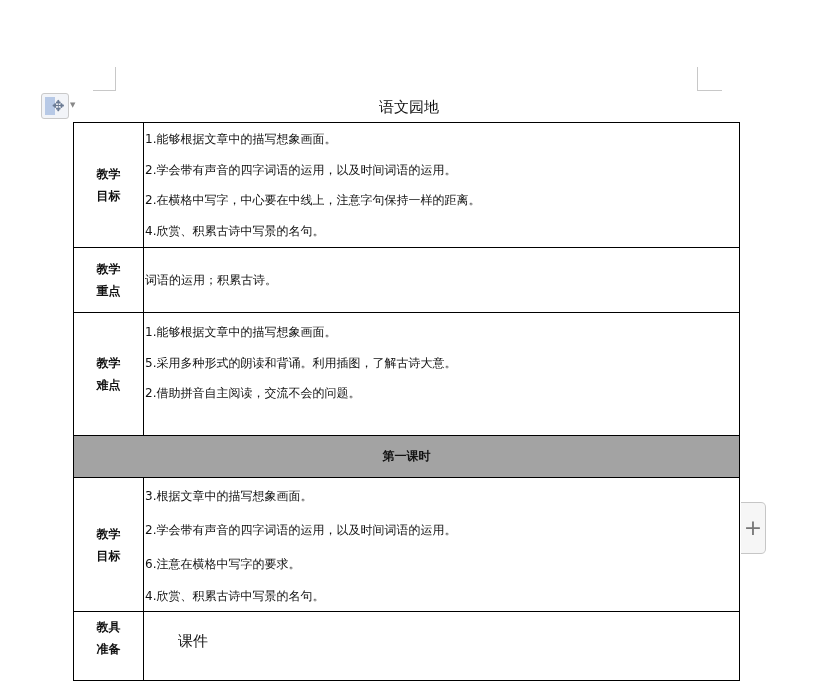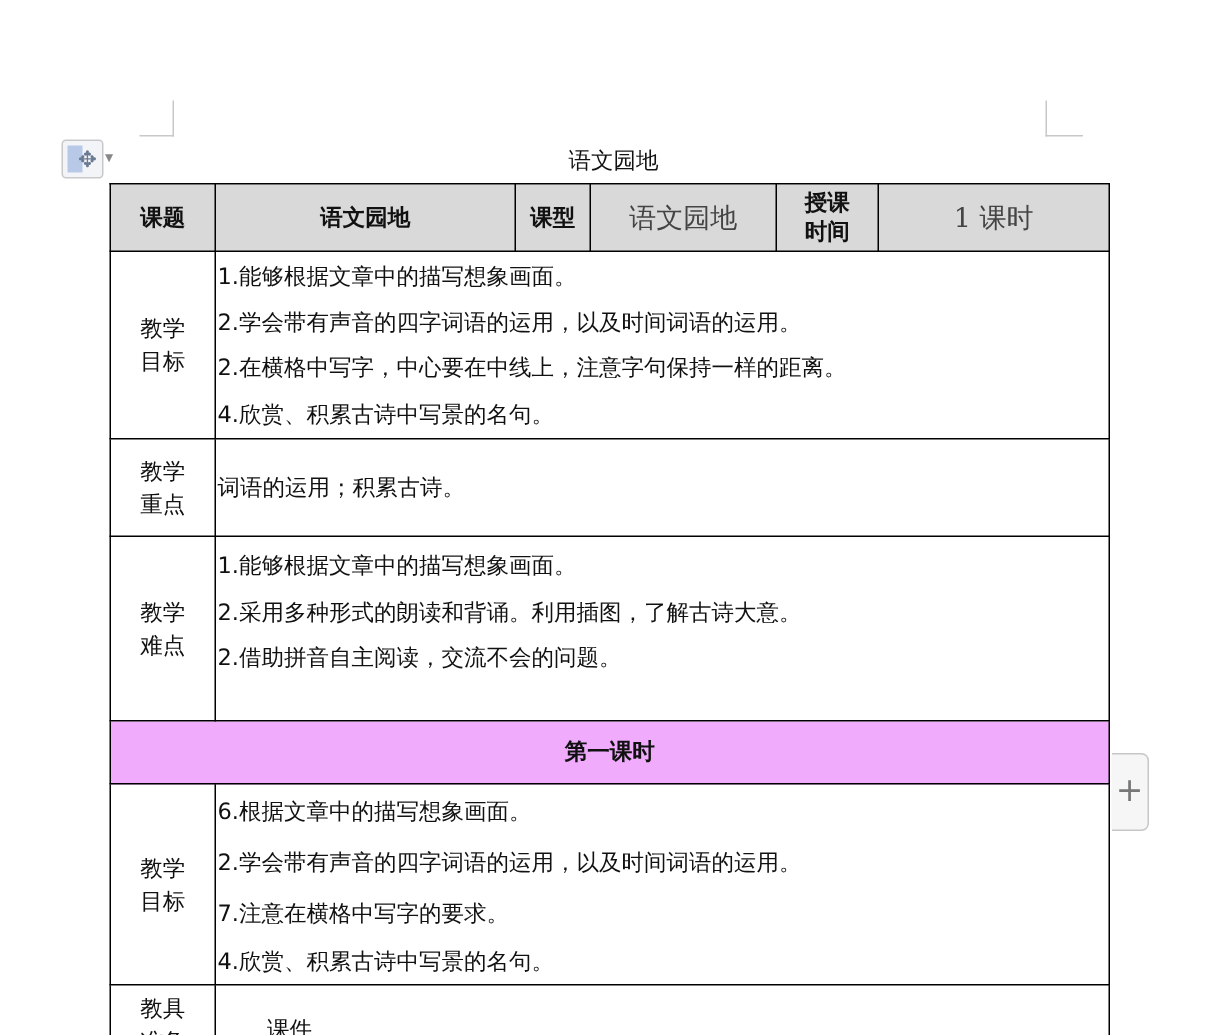--- a/index.html
+++ b/index.html
@@ -6,28 +6,28 @@
     body { width:818px; height:690px; background:#ffffff; position:relative; overflow:hidden; font-family:"DejaVu Sans", sans-serif; }
     .corner { position:absolute; border-color:#c8c8c8; border-style:solid; width:0; height:0; }
     .corner-tl { left:93px; top:67px; width:22px; height:23px; border-width:0 1px 1px 0; }
     .corner-tr { left:697px; top:67px; width:24px; height:23px; border-width:0 0 1px 1px; }
     .move-handle { position:absolute; left:41px; top:93px; width:28px; height:26px; border:1px solid #c9c9c9; border-radius:3px; background:#f2f4f8; box-sizing:border-box; }
     .move-handle .doc { position:absolute; left:3px; top:3px; width:10px; height:18px; background:#b7c9e6; }
     .move-handle .arrow { position:absolute; left:10px; top:2px; font-size:15px; color:#6a7a93; line-height:20px; }
     .move-caret { position:absolute; left:70px; top:101px; font-size:7px; color:#888; }
     .doc-title { position:absolute; left:0; width:818px; top:98px; text-align:center; font-size:15px; color:#111; }
     table.lesson { position:absolute; left:73px; top:122px; border-collapse:collapse; table-layout:fixed; width:666px; }
-    table.lesson td { border:1px solid #000; padding:0; font-size:15px; color:#111; vertical-align:middle; }
+    table.lesson td { border:1px solid #000; padding:0; font-size:12px; color:#111; vertical-align:middle; }
     .hdr td { background:#d9d9d9; height:44px; text-align:center; }
     .bold { font-weight:bold; }
-    .lbl { text-align:center; font-weight:normal; font-size:16px; line-height:22px; }
+    .lbl { text-align:center; font-weight:bold; font-size:16px; line-height:22px; }
     .serif-big { font-family:"DejaVu Serif", serif; font-size:18px !important; color:#444 !important; }
     .list-cell { padding:0 0 0 1px !important; }
     .line { height:30.5px; line-height:30.5px; white-space:nowrap; }
-    .section-row td { background:#f0abfc; text-align:center; font-weight:bold; font-size:15px; height:41px; }
+    .section-row td { background:#a3a3a3; text-align:center; font-weight:bold; font-size:15px; height:41px; }
     .add-btn { position:absolute; left:741px; top:502px; width:25px; height:52px; border:1px solid #c6c6c6; border-left:none; border-radius:0 5px 5px 0; background:#f6f6f6; color:#777; font-size:22px; line-height:50px; text-align:center; box-sizing:border-box; }
   </style>
 </head>
 <body>
 
 <div class="corner corner-tl"></div>
 <div class="corner corner-tr"></div>
 
 <div class="move-handle">
   <div class="doc"></div>
@@ -40,31 +40,20 @@
 <table class="lesson">
   <colgroup>
     <col style="width:70px">
       <col style="width:200px">
       <col style="width:50px">
       <col style="width:124px">
       <col style="width:68px">
       <col style="width:154px">
   </colgroup>
   <tbody>
-      <tr class="hdr">
-    <td class="bold" style="font-size:15px">课题</td>
-    <td class="bold" style="font-size:15px">语文园地</td>
-    <td class="bold" style="font-size:15px">课型</td>
-    <td class="serif-big">语文园地</td>
-    <td class="bold" style="font-size:15px;line-height:19px">
-      <div>授课</div>
-      <div>时间</div>
-    </td>
-    <td class="serif-big">1 课时</td>
-  </tr>
 
   <tr>
     <td class="lbl">
       <div>教学</div>
       <div>目标</div>
     </td>
     <td colspan="5" class="list-cell" style="height:124px">
       <div class="line">1.能够根据文章中的描写想象画面。</div>
       <div class="line">2.学会带有声音的四字词语的运用，以及时间词语的运用。</div>
       <div class="line">2.在横格中写字，中心要在中线上，注意字句保持一样的距离。</div>
@@ -80,38 +69,38 @@
     <td colspan="5" class="list-cell">词语的运用；积累古诗。</td>
   </tr>
 
   <tr>
     <td class="lbl">
       <div>教学</div>
       <div>难点</div>
     </td>
     <td colspan="5" class="list-cell" style="height:118px;vertical-align:top;padding-top:4px !important">
       <div class="line">1.能够根据文章中的描写想象画面。</div>
-      <div class="line">2.采用多种形式的朗读和背诵。利用插图，了解古诗大意。</div>
+      <div class="line">5.采用多种形式的朗读和背诵。利用插图，了解古诗大意。</div>
       <div class="line">2.借助拼音自主阅读，交流不会的问题。</div>
     </td>
   </tr>
 
   <tr class="section-row">
     <td colspan="6">第一课时</td>
   </tr>
 
   <tr>
     <td class="lbl">
       <div>教学</div>
       <div>目标</div>
     </td>
     <td colspan="5" class="list-cell" style="height:133px">
-      <div class="line" style="height:34px;line-height:34px">6.根据文章中的描写想象画面。</div>
+      <div class="line" style="height:34px;line-height:34px">3.根据文章中的描写想象画面。</div>
       <div class="line" style="height:34px;line-height:34px">2.学会带有声音的四字词语的运用，以及时间词语的运用。</div>
-      <div class="line" style="height:34px;line-height:34px">7.注意在横格中写字的要求。</div>
+      <div class="line" style="height:34px;line-height:34px">6.注意在横格中写字的要求。</div>
       <div class="line" style="height:30px;line-height:30px">4.欣赏、积累古诗中写景的名句。</div>
     </td>
   </tr>
 
   <tr>
     <td class="lbl" style="height:64px;vertical-align:top;padding-top:4px">
       <div>教具</div>
       <div>准备</div>
     </td>
     <td colspan="5" style="vertical-align:top;padding:20px 0 0 34px;font-size:15px">课件</td>

